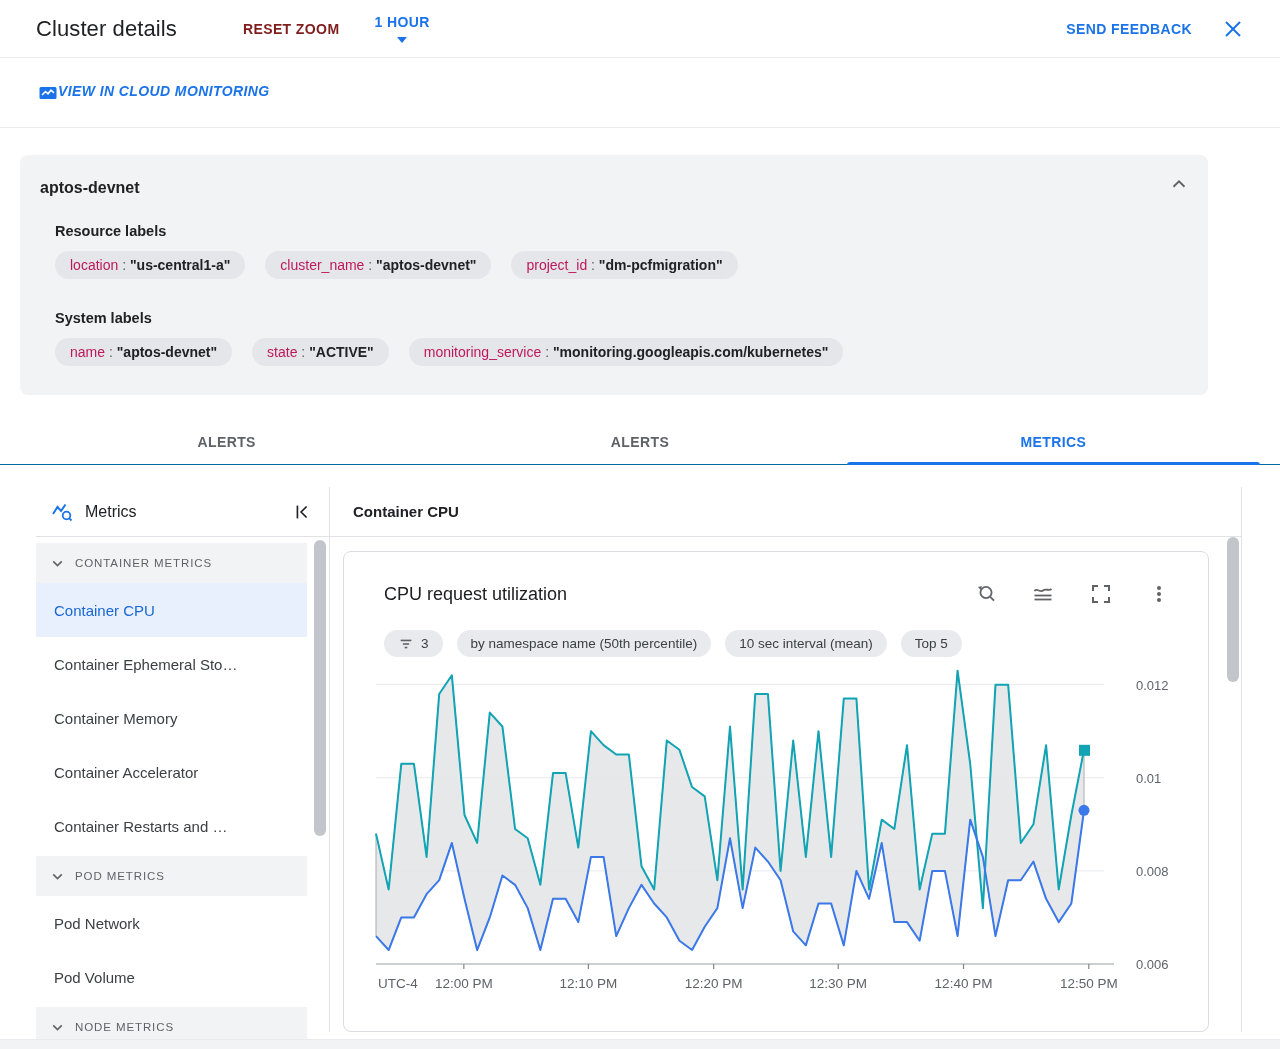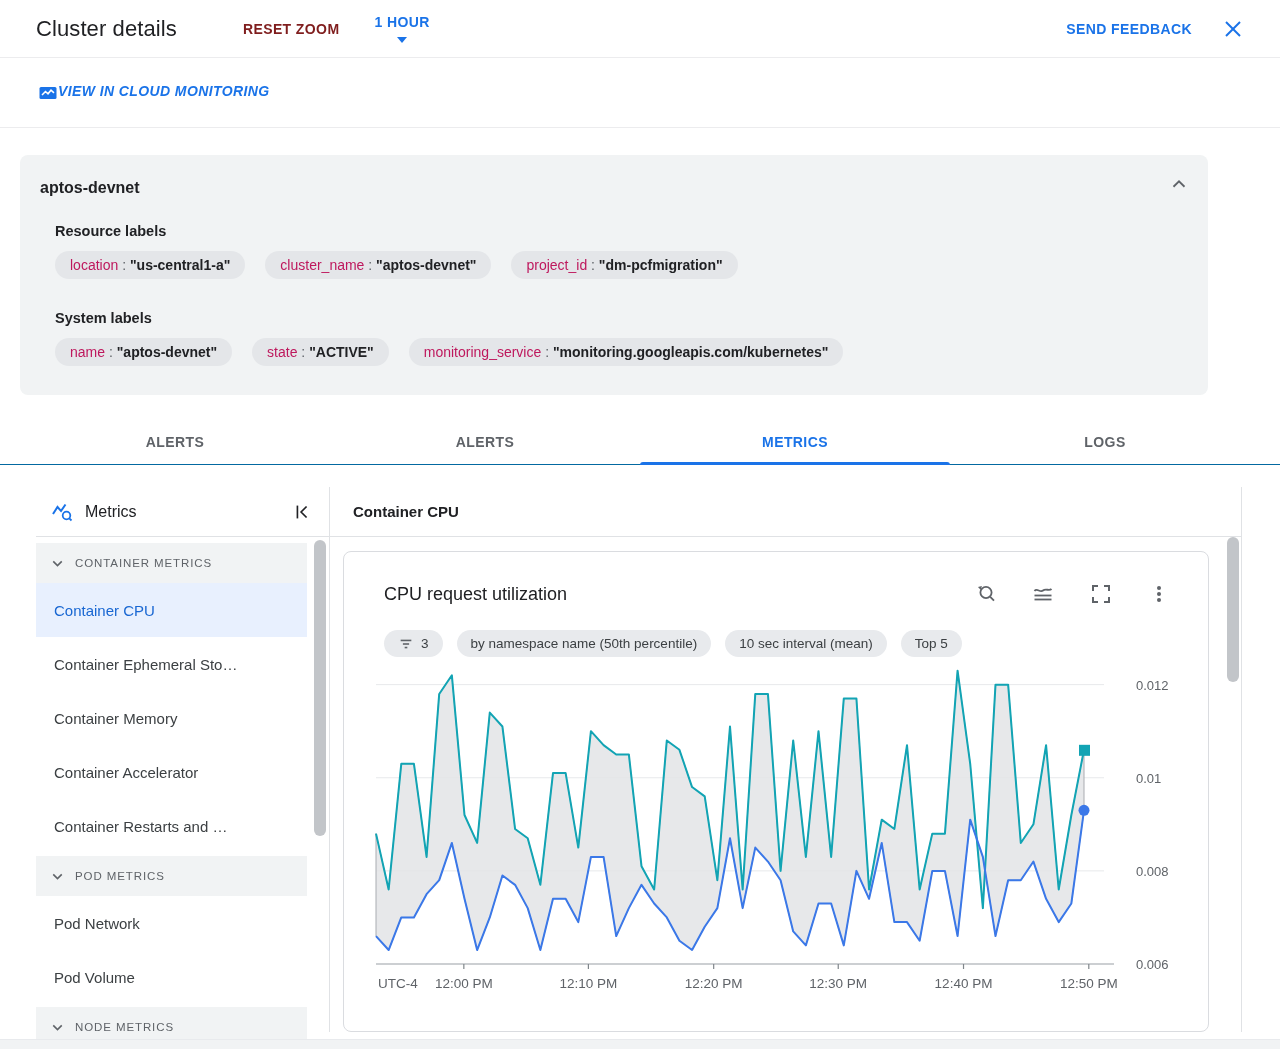--- a/index.html
+++ b/index.html
@@ -169,21 +169,20 @@
           <span class="v">"monitoring.googleapis.com/kubernetes"</span>
         </span>
     </div>
   </section>
 
   <nav class="tabs-wrap">
     <div class="tabs">
       <div class="tab">ALERTS</div>
       <div class="tab">ALERTS</div>
       <div class="tab active">METRICS</div>
-      <div class="tab">LOGS</div>
     </div>
   </nav>
 
   <div class="content">
 
     <aside class="sidebar">
       <div class="sidebar-head">
         <svg width="24" height="24" viewBox="0 0 24 24">
           <polyline points="3,14 7.5,7 11,11 15.5,4.5" fill="none" stroke="#1a73e8" stroke-width="2"></polyline>
           <circle cx="16.5" cy="15.5" r="3.8" fill="none" stroke="#1a73e8" stroke-width="1.8"></circle>

